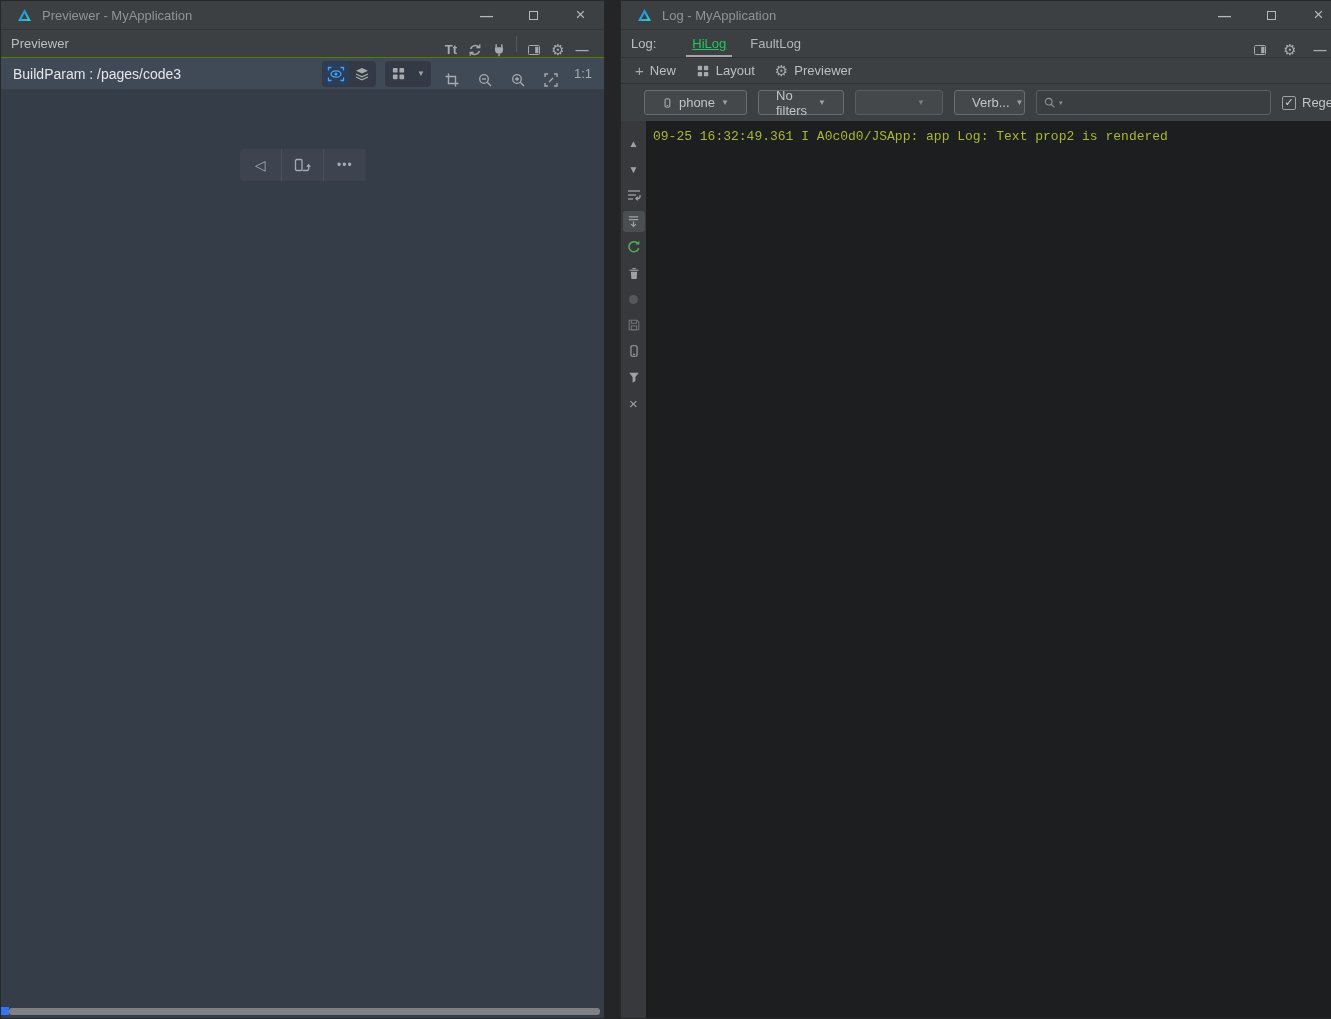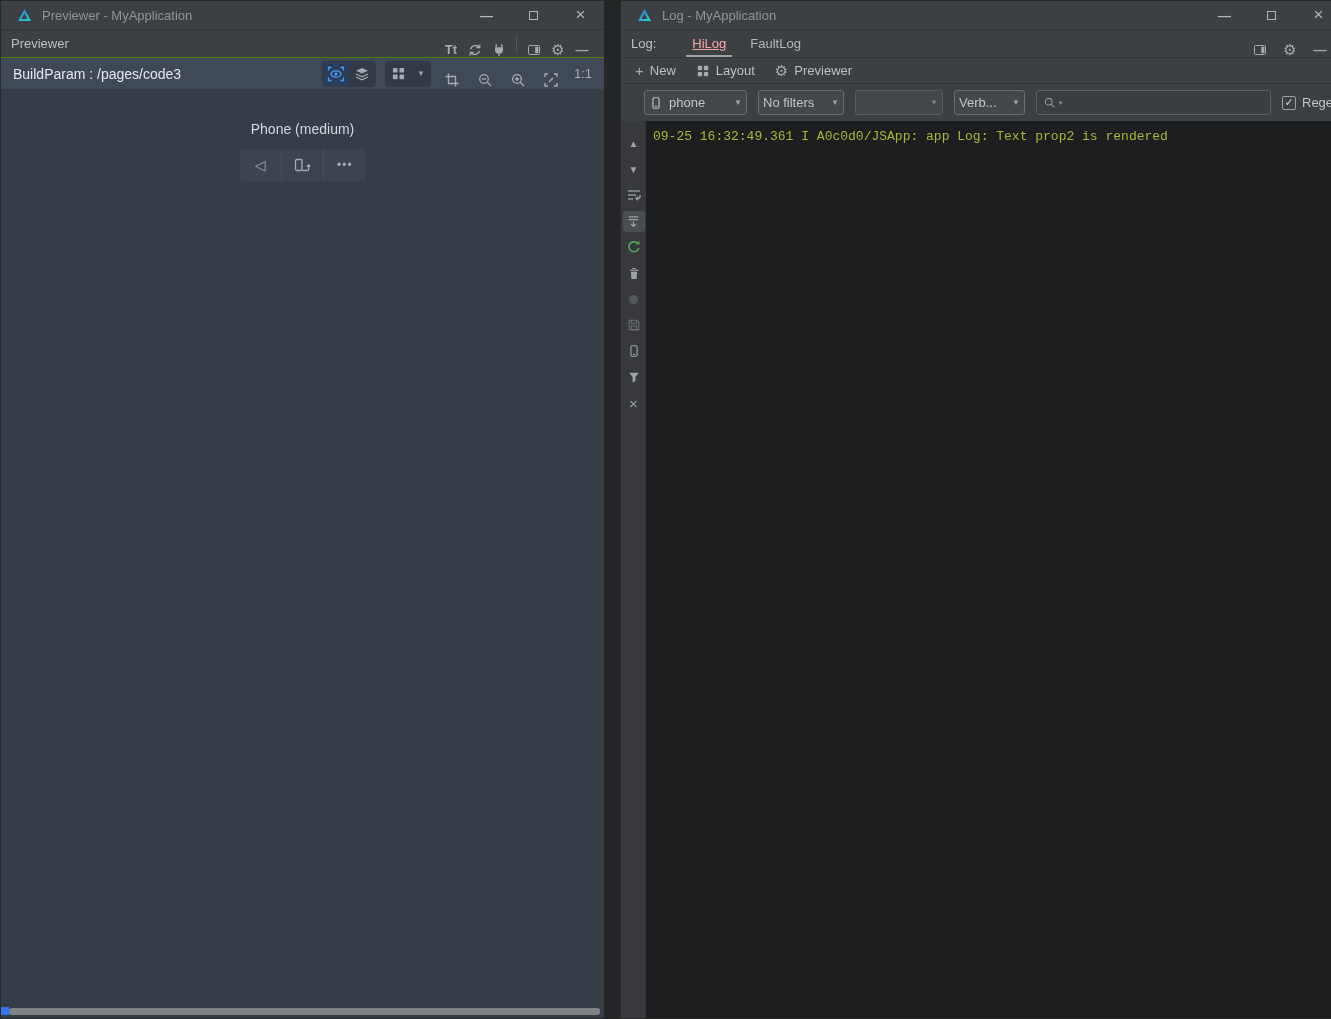--- a/index.html
+++ b/index.html
@@ -62,34 +62,34 @@
   .hbtn1 { margin-top:11px; width:142px; }
   .hbtn2 { margin-top:10px; width:146px; }
 
   .h-scrollbar { position:absolute; left:8px; right:4px; bottom:3px; height:7px; background:#7f8184; border-radius:3px; }
   .corner-dot { position:absolute; left:0; bottom:3px; width:8px; height:8px; background:#3574f0; }
 
   
   .tab-row { height:28px; display:flex; align-items:center; padding:0 10px; border-bottom:1px solid #323537; gap:0; }
   .log-label { font-size:13px; color:#bcbec0; margin-right:24px; }
   .tab { position:relative; height:100%; display:flex; align-items:center; padding:0 12px; font-size:13px; color:#b4b6b8; }
-  .tab.active { color:#fca5a5;text-decoration:underline; }
+  .tab.active { color:#22c55e;text-decoration:underline; }
   .tab.active::after { content:""; position:absolute; left:6px; right:6px; bottom:0; height:2px; background:#a2a5a8; }
   .tab-row .tbtn { margin-left:6px; }
 
   
   .action-row { height:26px; display:flex; align-items:center; padding:0 14px; gap:20px; border-bottom:1px solid #323537; }
   .action { display:flex; align-items:center; gap:6px; color:#bdbfc1; font-size:13px; }
   .action .plus { font-size:15px; color:#a7aaad; }
   .action .glyph-gear { color:#a7aaad; }
 
   
   .filter-row { height:37px; display:flex; align-items:center; padding:0 3px 0 23px; gap:11px; background:#3c4043; }
   .combo { height:25px; border:1px solid #696d70; border-radius:3px; background:#44484b; display:flex; align-items:center;
-           padding:0 4px; gap:6px; color:#c2c4c6; font-size:13px; flex:none; }
+           padding:0 17px; gap:6px; color:#c2c4c6; font-size:13px; flex:none; }
   .combo .caret { margin-left:auto; font-size:8px; color:#9ea1a4; }
   .combo.c-device { width:103px; }
   .combo.c-filter { width:86px; }
   .combo.c-empty  { width:88px; border-color:#595d60; }
   .combo.c-empty .caret { color:#7b7e81; }
   .combo.c-level  { width:71px; }
   .searchbox { width:235px; height:25px; background:#3b3e41; border:1px solid #5b5f62; border-radius:3px;
                display:flex; align-items:center; padding:0 6px; gap:2px; flex:none; }
   .searchbox input { flex:1; background:transparent; border:none; outline:none; color:#cfd1d3; font-size:13px; min-width:0;
                      font-family:"Liberation Sans",sans-serif; }
@@ -228,21 +228,20 @@
       <div class="tbtn">
         <svg width="16" height="16" viewBox="0 0 16 16" fill="none" stroke="currentColor" stroke-width="1.4">
           <path d="M2 5V2h3M11 2h3v3M14 11v3h-3M5 14H2v-3"></path>
             <path d="M6 10l4-4" stroke-width="1.2"></path>
         </svg>
       </div>
       <span class="ratio">1:1</span>
     </div>
 
     <div class="preview">
-      <div class="device-label">Phone (medium)</div>
 
       <div class="device-controls">
         <div class="dc-btn">
             <span>◁</span>
           </div>
         <div class="dc-btn">
           <svg width="18" height="16" viewBox="0 0 18 16" fill="none" stroke="currentColor" stroke-width="1.3">
             <rect x="2.5" y="2.5" width="6.5" height="11" rx="1.3"></rect>
             <path d="M9.5 13.5h4.8a1.4 1.4 0 0 0 1.4-1.4V8"></path>
               <path d="M13.8 9.8L15.7 7.8l1.6 2"></path>

